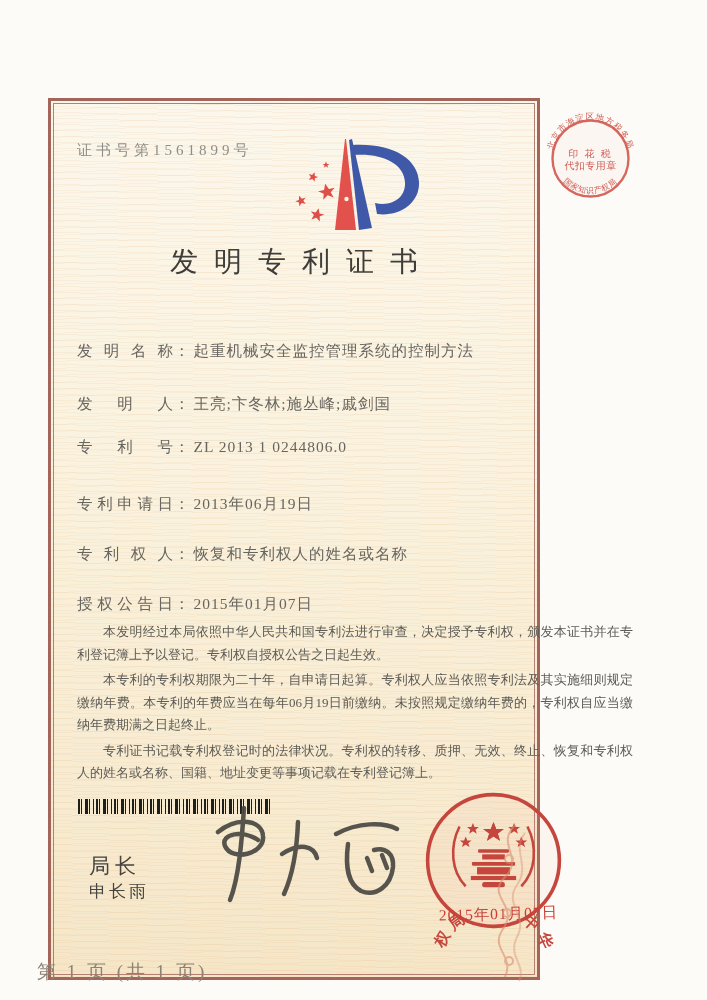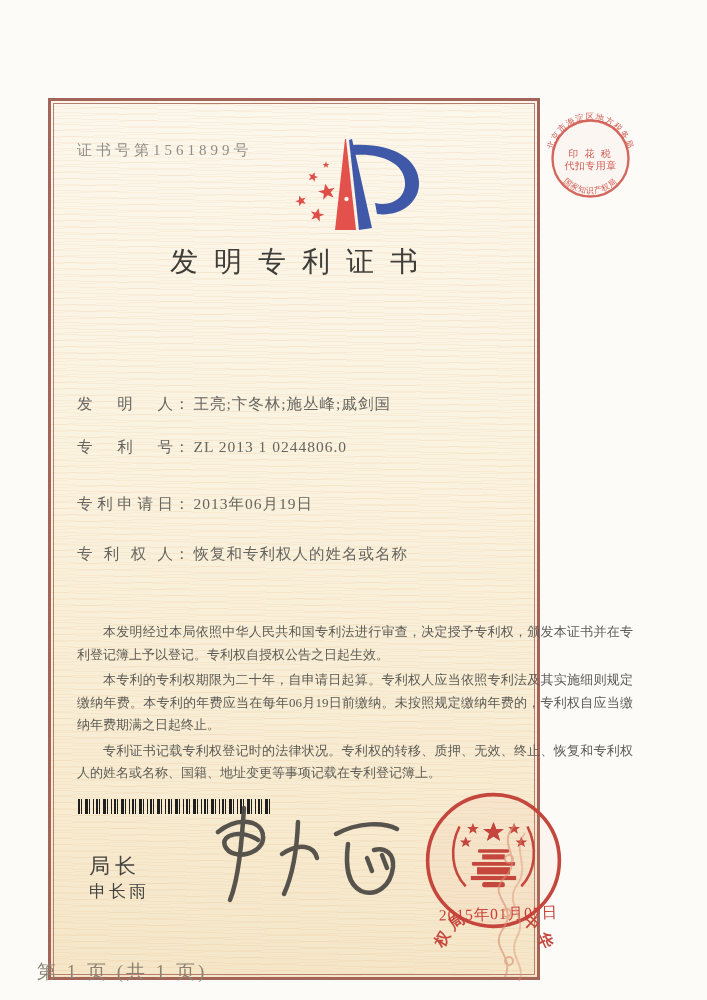--- a/index.html
+++ b/index.html
@@ -102,31 +102,37 @@
       </text>
       <text font-size="8.5" fill="#cb4a40" letter-spacing="0.5">
         <textPath href="#arcB" startOffset="2">国家知识产权局</textPath>
       </text>
       <text x="50" y="48" text-anchor="middle" font-size="10.5" fill="#cb4a40" letter-spacing="2">印 花 税</text>
       <text x="50" y="61" text-anchor="middle" font-size="10.5" fill="#cb4a40" letter-spacing="0.5">代扣专用章</text>
     </svg>
 
     <h1 class="title">发明专利证书</h1>
 
+    <div class="field-row row-0">
+      <span class="flabel">发明名称</span><span class="fcolon">：</span><span class="fvalue">起重机械安全监控管理系统的控制方法</span>
+    </div>
     <div class="field-row row-1">
       <span class="flabel">发明人</span><span class="fcolon">：</span><span class="fvalue">王亮;卞冬林;施丛峰;戚剑国</span>
     </div>
     <div class="field-row row-2">
       <span class="flabel">专利号</span><span class="fcolon">：</span><span class="fvalue">ZL 2013 1 0244806.0</span>
     </div>
     <div class="field-row row-3">
       <span class="flabel">专利申请日</span><span class="fcolon">：</span><span class="fvalue">2013年06月19日</span>
     </div>
     <div class="field-row row-4">
       <span class="flabel">专利权人</span><span class="fcolon">：</span><span class="fvalue">恢复和专利权人的姓名或名称</span>
+    </div>
+    <div class="field-row row-5">
+      <span class="flabel">授权公告日</span><span class="fcolon">：</span><span class="fvalue">2015年01月07日</span>
     </div>
 
     <div class="body-text">
       <p>本发明经过本局依照中华人民共和国专利法进行审查，决定授予专利权，颁发本证书并在专利登记簿上予以登记。专利权自授权公告之日起生效。</p>
       <p>本专利的专利权期限为二十年，自申请日起算。专利权人应当依照专利法及其实施细则规定缴纳年费。本专利的年费应当在每年06月19日前缴纳。未按照规定缴纳年费的，专利权自应当缴纳年费期满之日起终止。</p>
       <p>专利证书记载专利权登记时的法律状况。专利权的转移、质押、无效、终止、恢复和专利权人的姓名或名称、国籍、地址变更等事项记载在专利登记簿上。</p>
     </div>
 
     <div class="barcode"></div>
 

